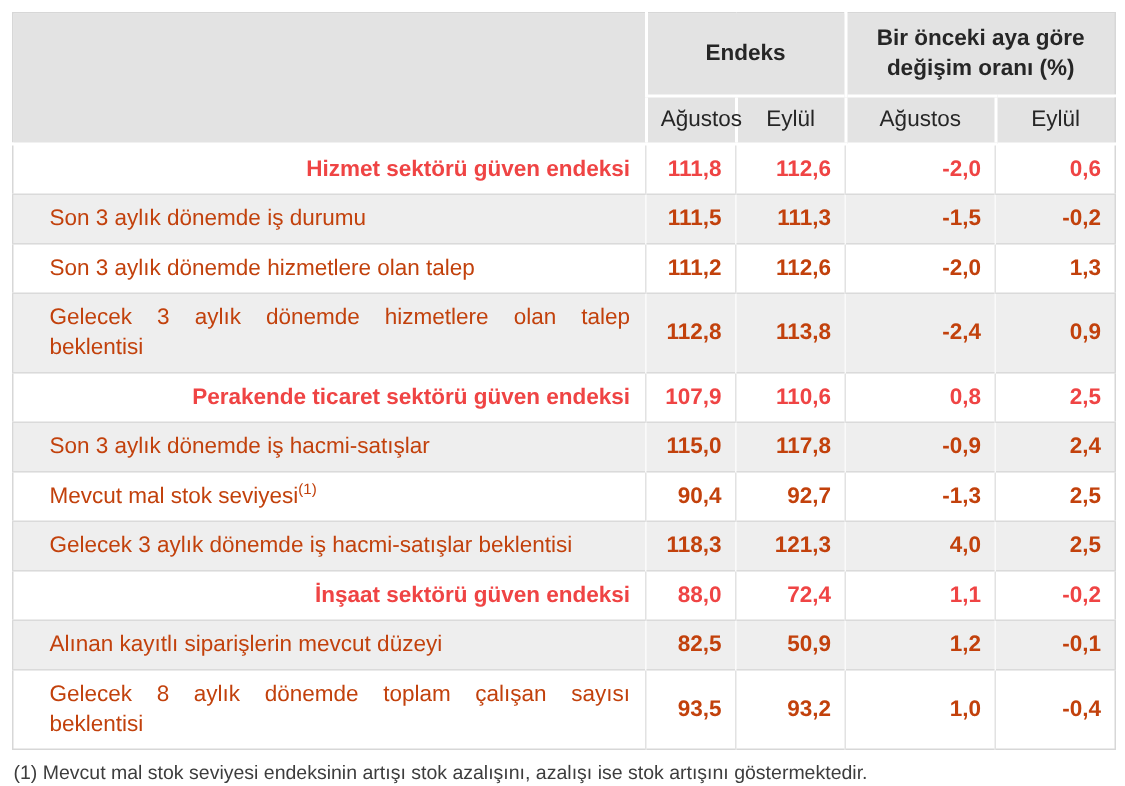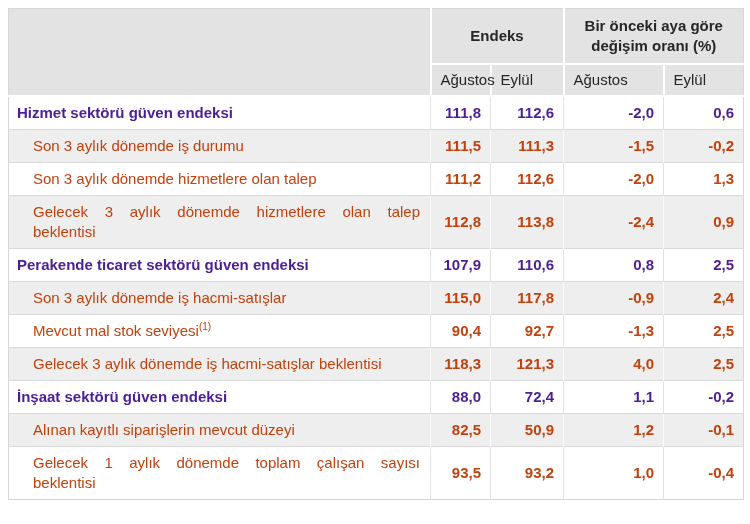--- a/index.html
+++ b/index.html
@@ -32,21 +32,21 @@
   th.group-head {
     font-weight: 700;
     text-align: center;
     line-height: 20px;
     padding: 7px 4px;
     white-space: pre-line;
     border-left: 2px solid #ffffff;
   }
   th.sub-head {
     font-weight: 400;
-    text-align: left;
+    text-align: center;
     padding: 5px 9px;
     line-height: 20px;
     border-left: 2px solid #ffffff;
     border-top: 2px solid #ffffff;
     border-bottom: 2px solid #ffffff;
   }
 
   
   tbody td {
     font-size: 15px;
@@ -67,21 +67,21 @@
   td.label-cell.multiline {
     white-space: pre-line;
     text-align: justify;
     text-align-last: justify;
   }
   td.num-cell { text-align: right; font-weight: bold; }
 
   tbody tr:nth-child(odd)  td.num-cell { border-left: 1px solid #e2e2e2; }
   tbody tr:nth-child(even) td.num-cell { border-left: 1px solid #fafafa; }
 
-  tr.section-row td { font-weight: 700; color: #4c1d95; }
+  tr.section-row td { font-weight: 700; color: #ef4444; text-align: right; }
   tr.section-row td.label-cell { padding-left: 8px; }
 
   sup.fn-ref { font-size: 10px; line-height: 0; }
 
   .footnote {
     margin: 7px 0 0 1px;
     font-size: 13px;
     color: #3d3d3d;
   }
 </style>
@@ -180,24 +180,25 @@
         <td class="num-cell">-0,2</td>
       </tr>
       <tr>
         <td class="label-cell">Alınan kayıtlı siparişlerin mevcut düzeyi</td>
         <td class="num-cell">82,5</td>
         <td class="num-cell">50,9</td>
         <td class="num-cell">1,2</td>
         <td class="num-cell">-0,1</td>
       </tr>
       <tr>
-        <td class="label-cell multiline">Gelecek 1 aylık dönemde toplam çalışan sayısı
+        <td class="label-cell multiline">Gelecek 8 aylık dönemde toplam çalışan sayısı
 beklentisi</td>
         <td class="num-cell">93,5</td>
         <td class="num-cell">93,2</td>
         <td class="num-cell">1,0</td>
         <td class="num-cell">-0,4</td>
       </tr>
     </tbody>
   </table>
 
+  <div class="footnote">(1) Mevcut mal stok seviyesi endeksinin artışı stok azalışını, azalışı ise stok artışını göstermektedir.</div>
 
 </div>
 
 </body></html>

